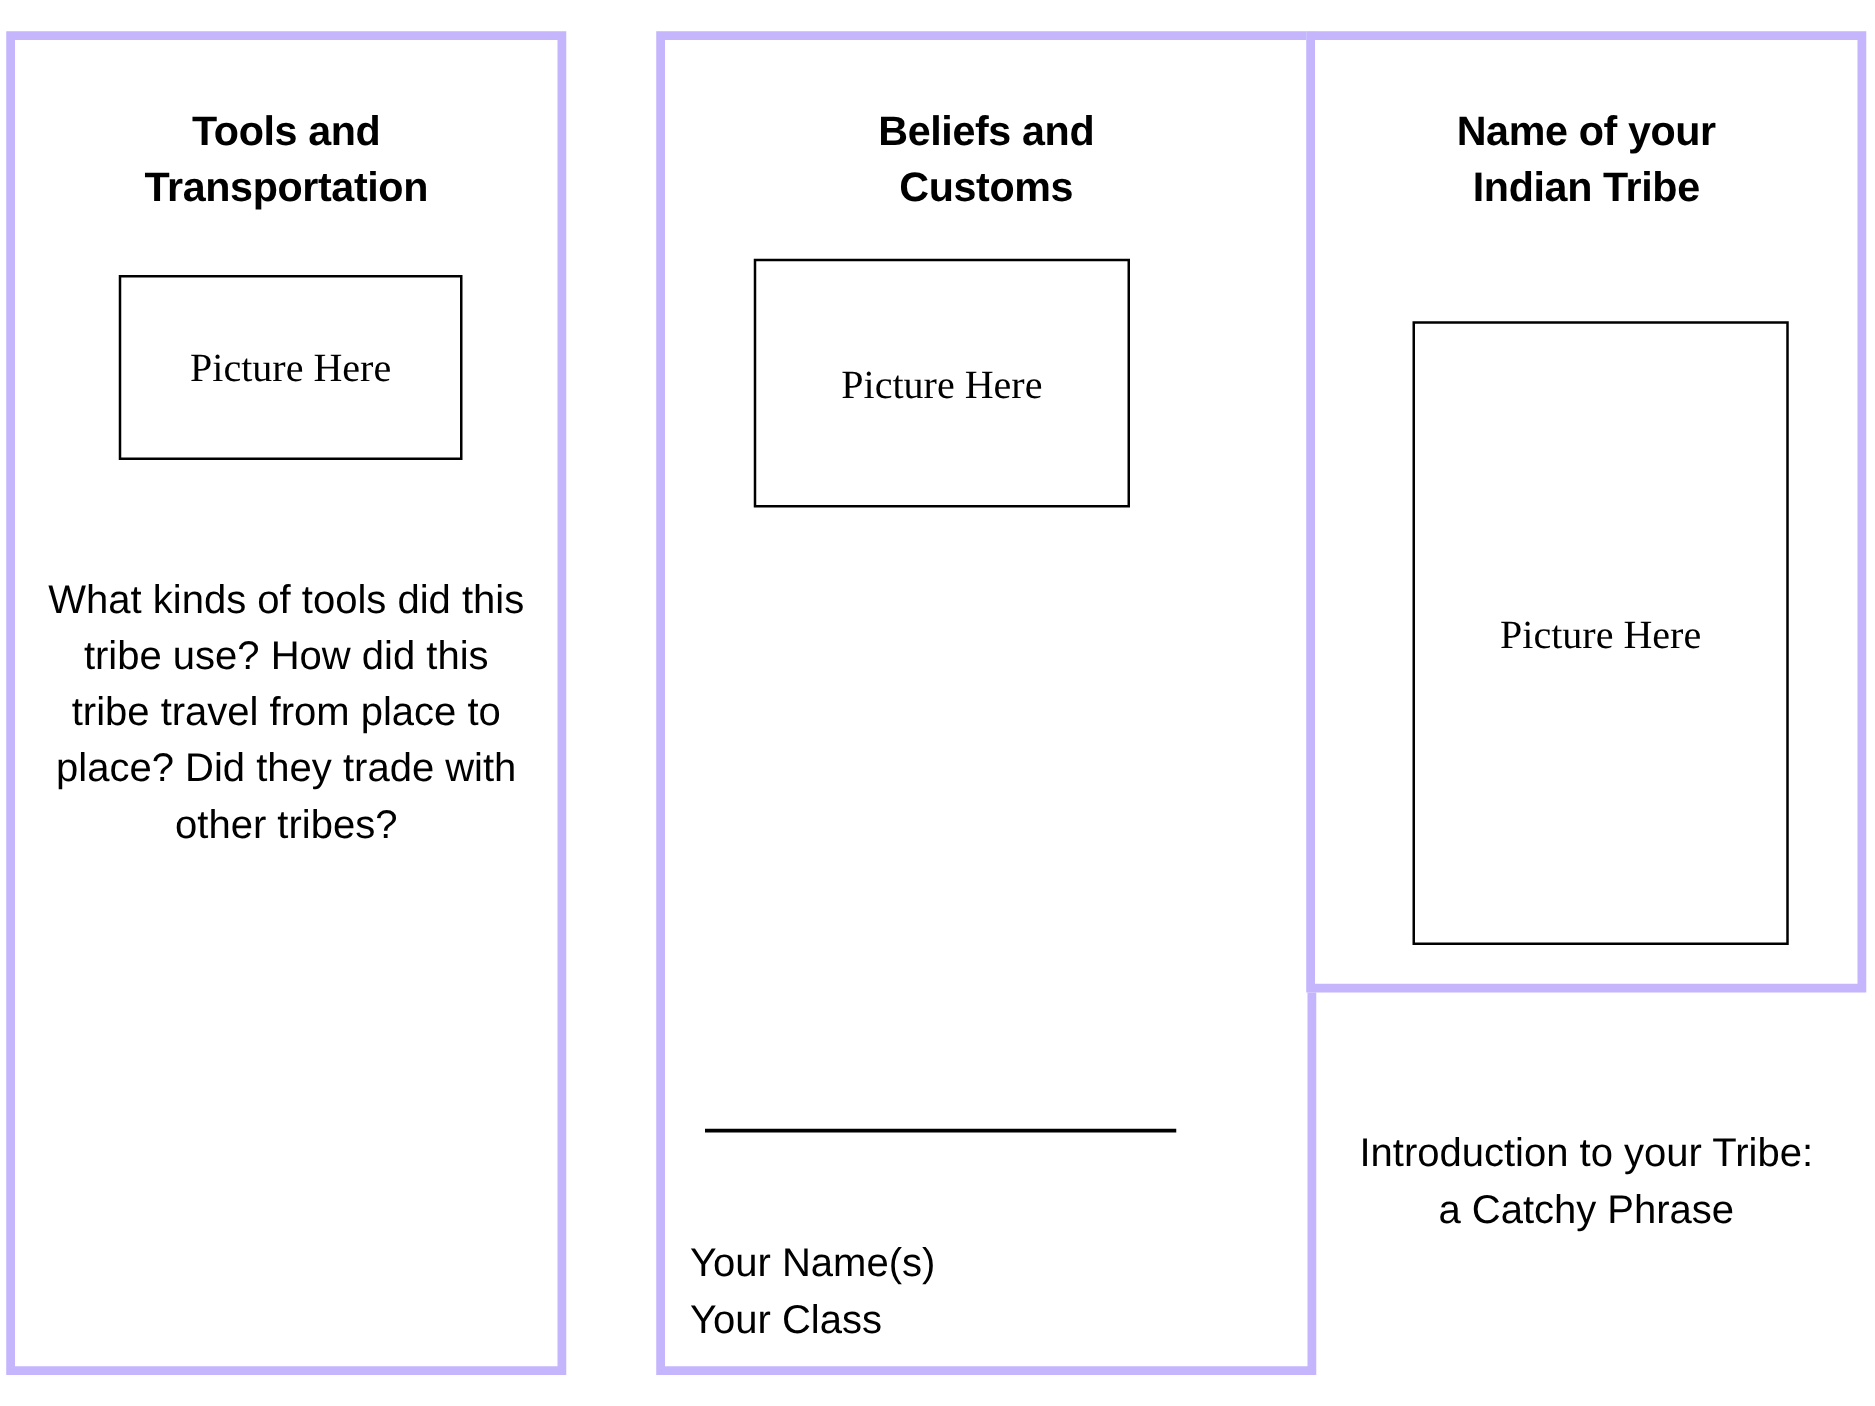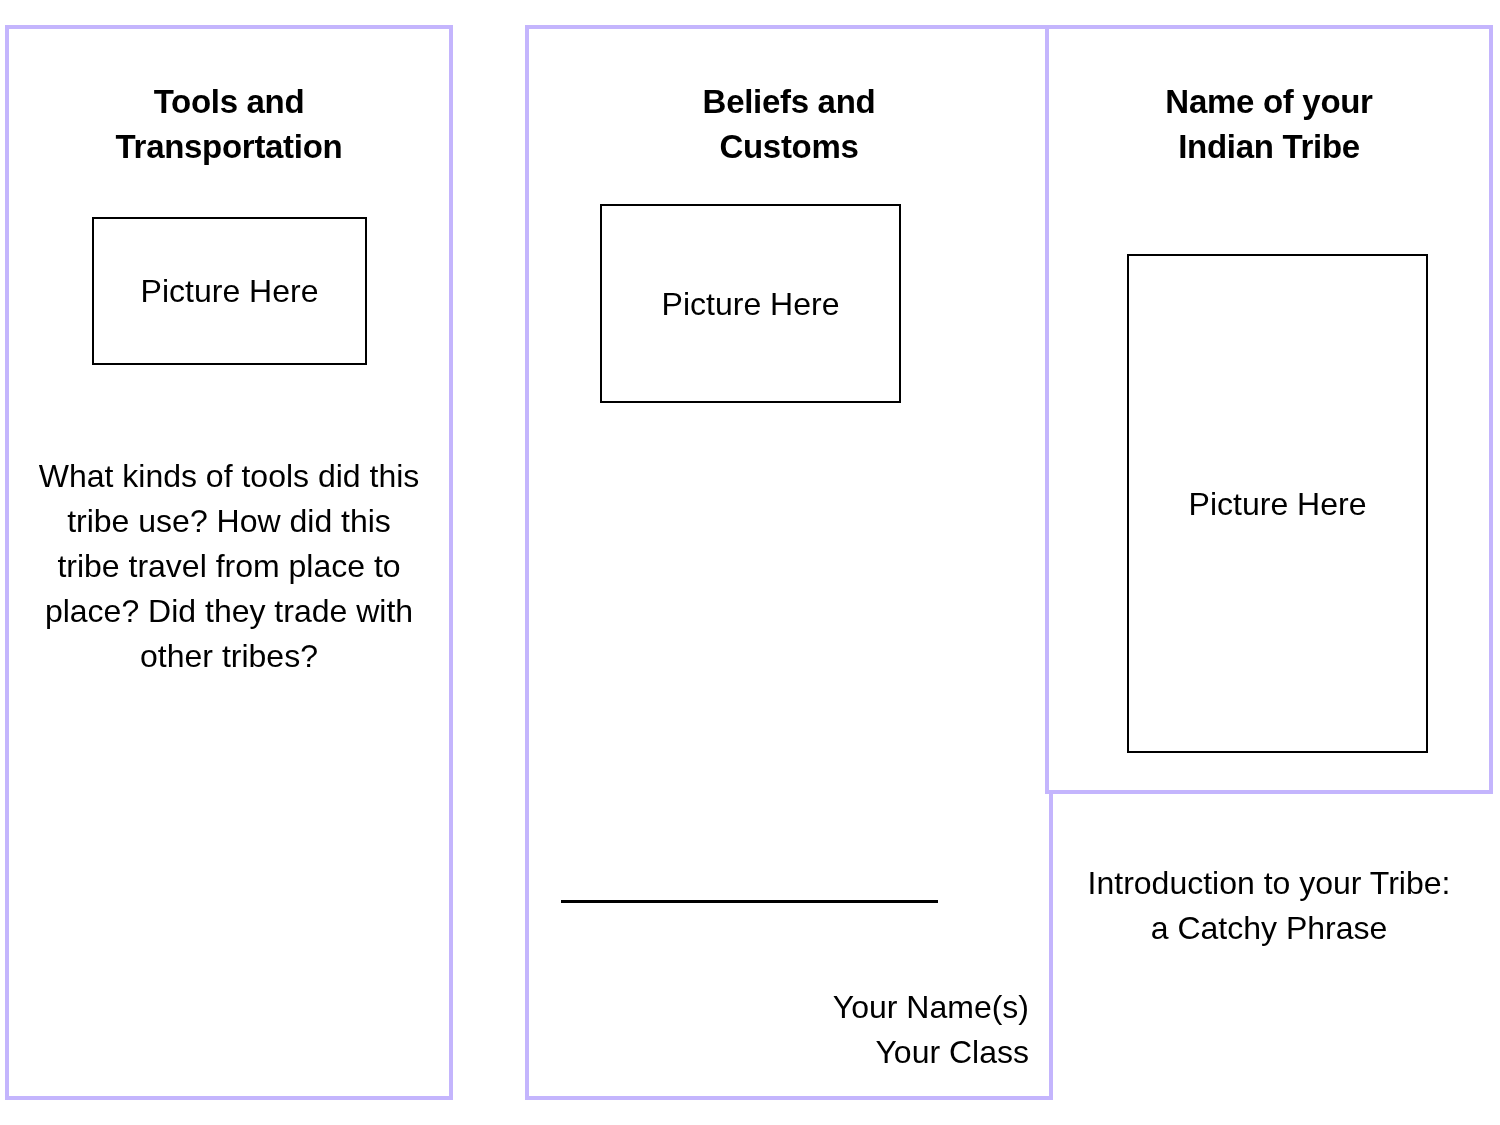--- a/index.html
+++ b/index.html
@@ -20,21 +20,21 @@
     position: relative;
     width: 1500px;
     height: 1125px;
     background: #ffffff;
   }
 
   
   .panel {
     position: absolute;
     box-sizing: border-box;
-    border: 4px solid #c4b5fd;
+    border: 7px solid #c4b5fd;
     background: #ffffff;
   }
   .panel-1 { left: 5px;    top: 25px; width: 448px; height: 1075px; }
   .panel-2 { left: 525px;  top: 25px; width: 528px; height: 1075px; }
   .panel-3 { left: 1045px; top: 25px; width: 448px; height: 769px; }
 
   .panel-inner {
     position: relative;
     width: 100%;
     height: 100%;
@@ -63,52 +63,53 @@
     border: 2px solid #000000;
     background: #ffffff;
     display: flex;
     align-items: center;
     justify-content: center;
   }
   .picture-box .picture-label {
     font-size: 32px;
     line-height: 38px;
     text-align: left;
+    font-family: Liberation Serif, serif;
   }
   .panel-1 .picture-box { left: 83px; top: 188px; width: 275px; height: 148px; }
   .panel-2 .picture-box { left: 71px; top: 175px; width: 301px; height: 199px; }
   .panel-3 .picture-box { left: 78px; top: 225px; width: 301px; height: 499px; }
 
   
   .panel-body {
     position: absolute;
     text-align: center;
     font-size: 32px;
     line-height: 45px;
     white-space: pre-line;
   }
   .panel-1 .panel-body { left: 24px; right: 24px; top: 393px; }
   .panel-2 .panel-body { left: 30px; right: 30px; top: 432px; }
-  .panel-3 .panel-body { left: 30px; right: 30px; top: 800px; }
+  .panel-3 .panel-body { left: 30px; right: 30px; top: 836px; }
 
   
   .signature-line {
     position: absolute;
     left: 32px;
     width: 377px;
     top: 871px;
     height: 0;
     border-top: 3px solid #000000;
   }
   .credits {
     position: absolute;
     left: 20px;
     right: 20px;
     top: 924px;
-    text-align: right;
+    text-align: left;
     font-size: 32px;
     line-height: 45px;
     white-space: pre-line;
   }
 </style>
 </head>
 <body>
 
 <div class="brochure">
 

